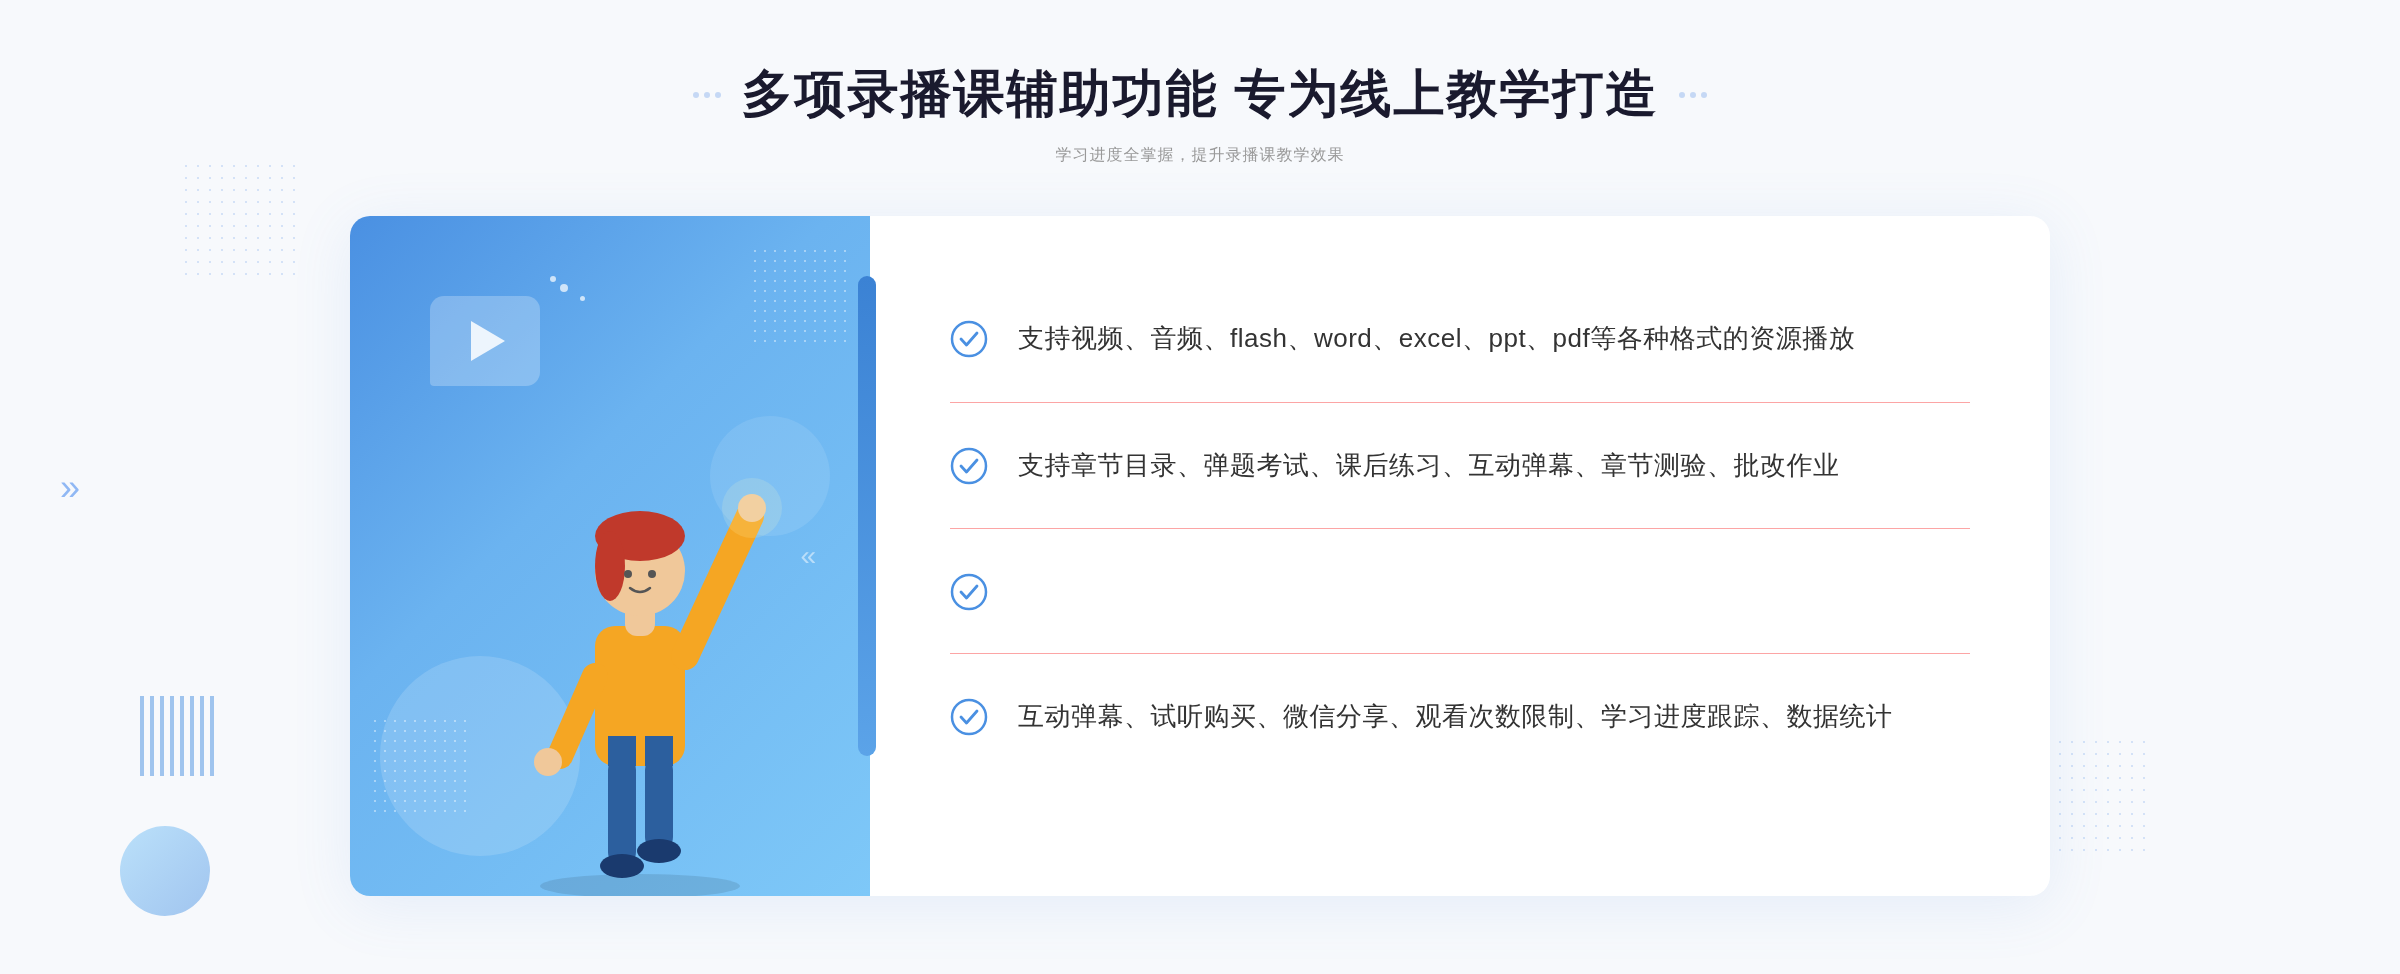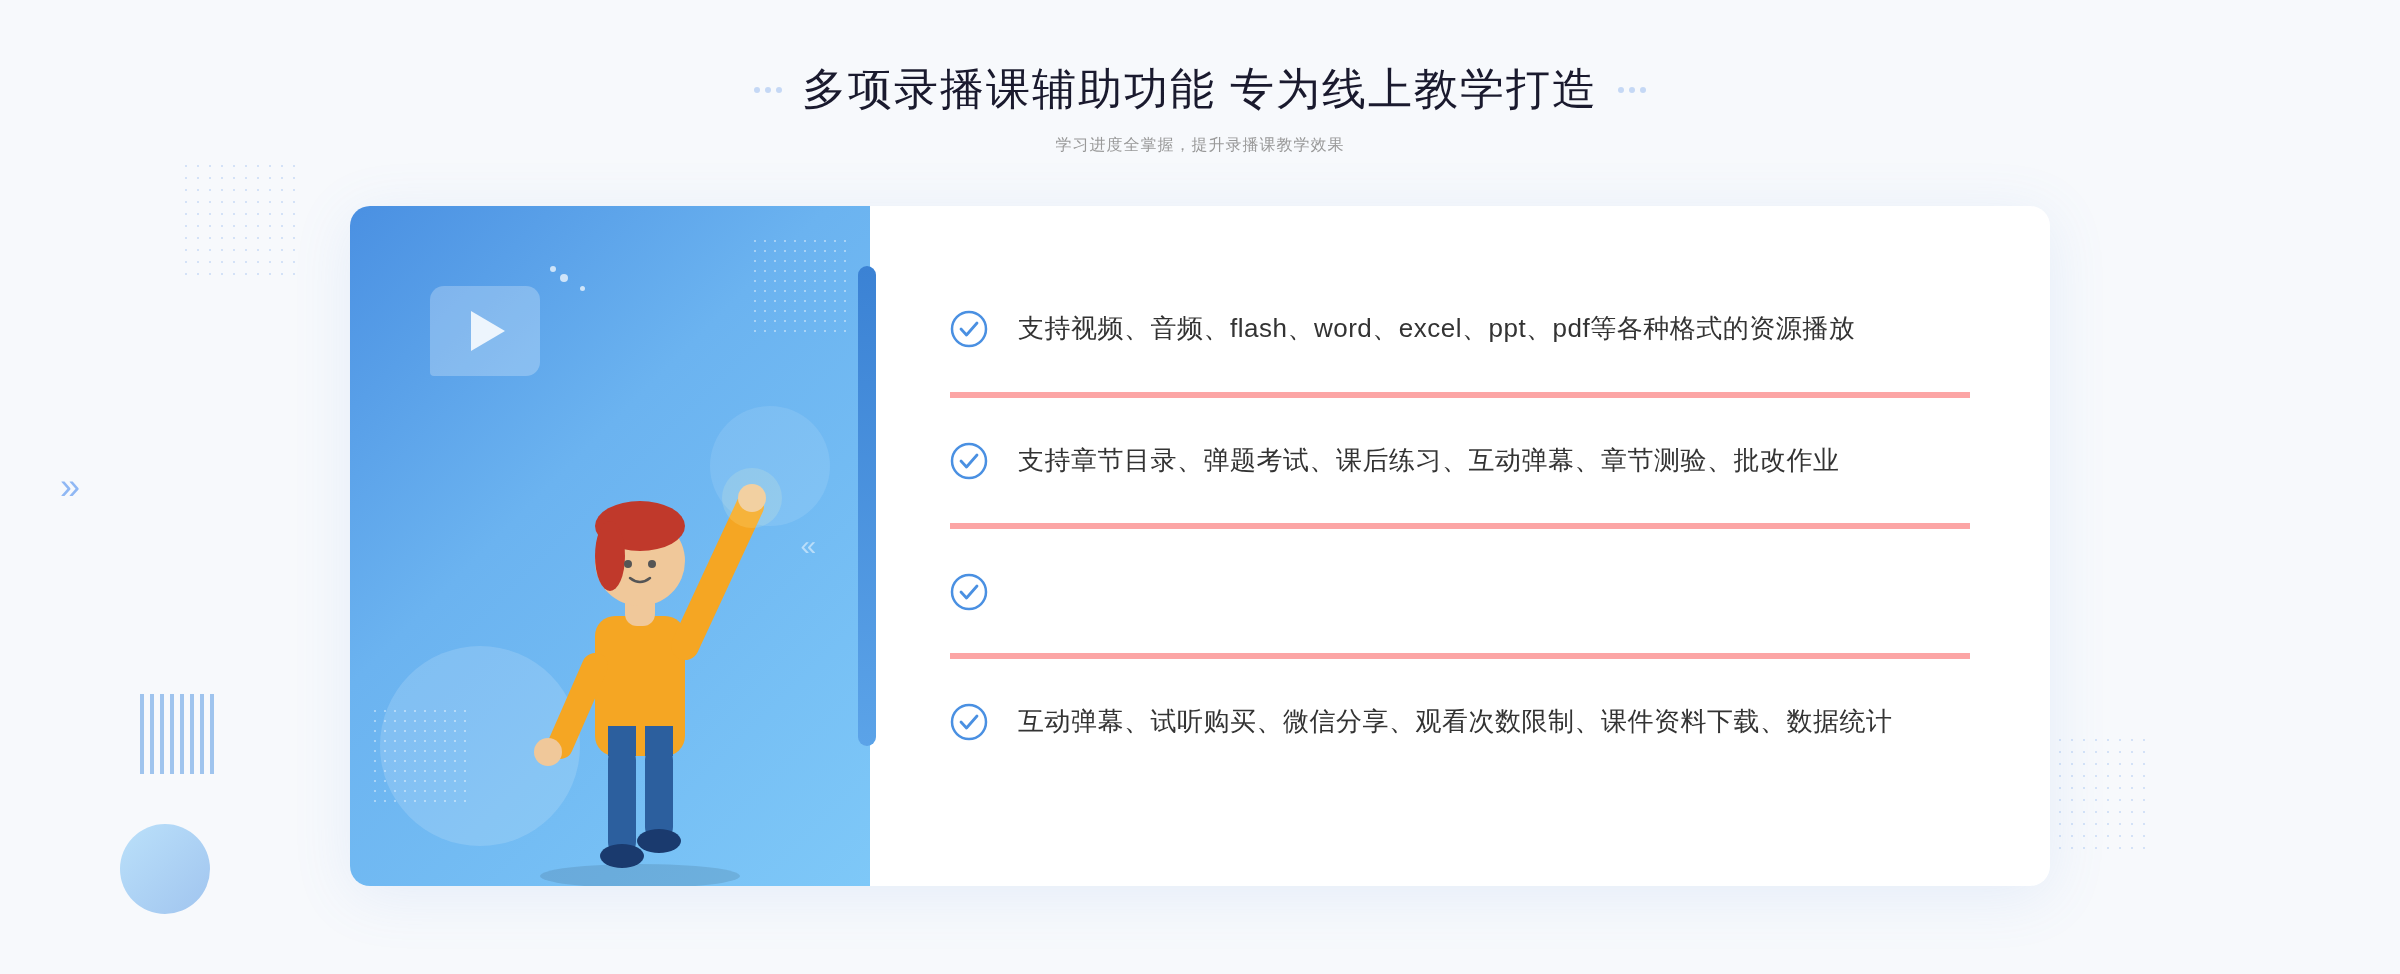--- a/index.html
+++ b/index.html
@@ -84,22 +84,22 @@
       border-radius: 50%;
       display: inline-block;
     }
 
     .header-dots span:nth-child(2) {
       width: 6px;
       height: 6px;
     }
 
     .header-title {
-      font-size: 44px;
-      font-weight: 400;
+      font-size: 51px;
+      font-weight: 700;
       color: #1a1a2e;
       letter-spacing: 2px;
     }
 
     .header-subtitle {
       font-size: 16px;
       color: #999;
       font-weight: 400;
       letter-spacing: 1px;
     }
@@ -235,21 +235,21 @@
       padding: 60px 80px;
       display: flex;
       flex-direction: column;
       gap: 0;
     }
 
     .feature-item {
       display: flex;
       align-items: flex-start;
       padding: 42px 0;
-      border-bottom: 6px solid #fca5a5;
+      border-bottom: 1px solid #fca5a5;
       gap: 30px;
     }
 
     .feature-item:last-child {
       border-bottom: none;
     }
 
     .check-icon {
       width: 38px;
       height: 38px;
@@ -427,19 +427,19 @@
         </div>
       </div>
 
       <div class="feature-item">
         <div class="check-icon">
           <svg viewBox="0 0 38 38" xmlns="http://www.w3.org/2000/svg">
             <circle cx="19" cy="19" r="17" fill="none" stroke="#4a90e2" stroke-width="2.5"></circle>
             <polyline points="11,19 16.5,25 27,13" fill="none" stroke="#4a90e2" stroke-width="2.8" stroke-linecap="round" stroke-linejoin="round"></polyline>
           </svg>
         </div>
-        <span class="feature-text">互动弹幕、试听购买、微信分享、观看次数限制、课件资料下载、数据统计</span>
+        <span class="feature-text">互动弹幕、试听购买、微信分享、观看次数限制、学习进度跟踪、数据统计</span>
       </div>
 
     </div>
   </div>
 
 </div>
 
 </body></html>

